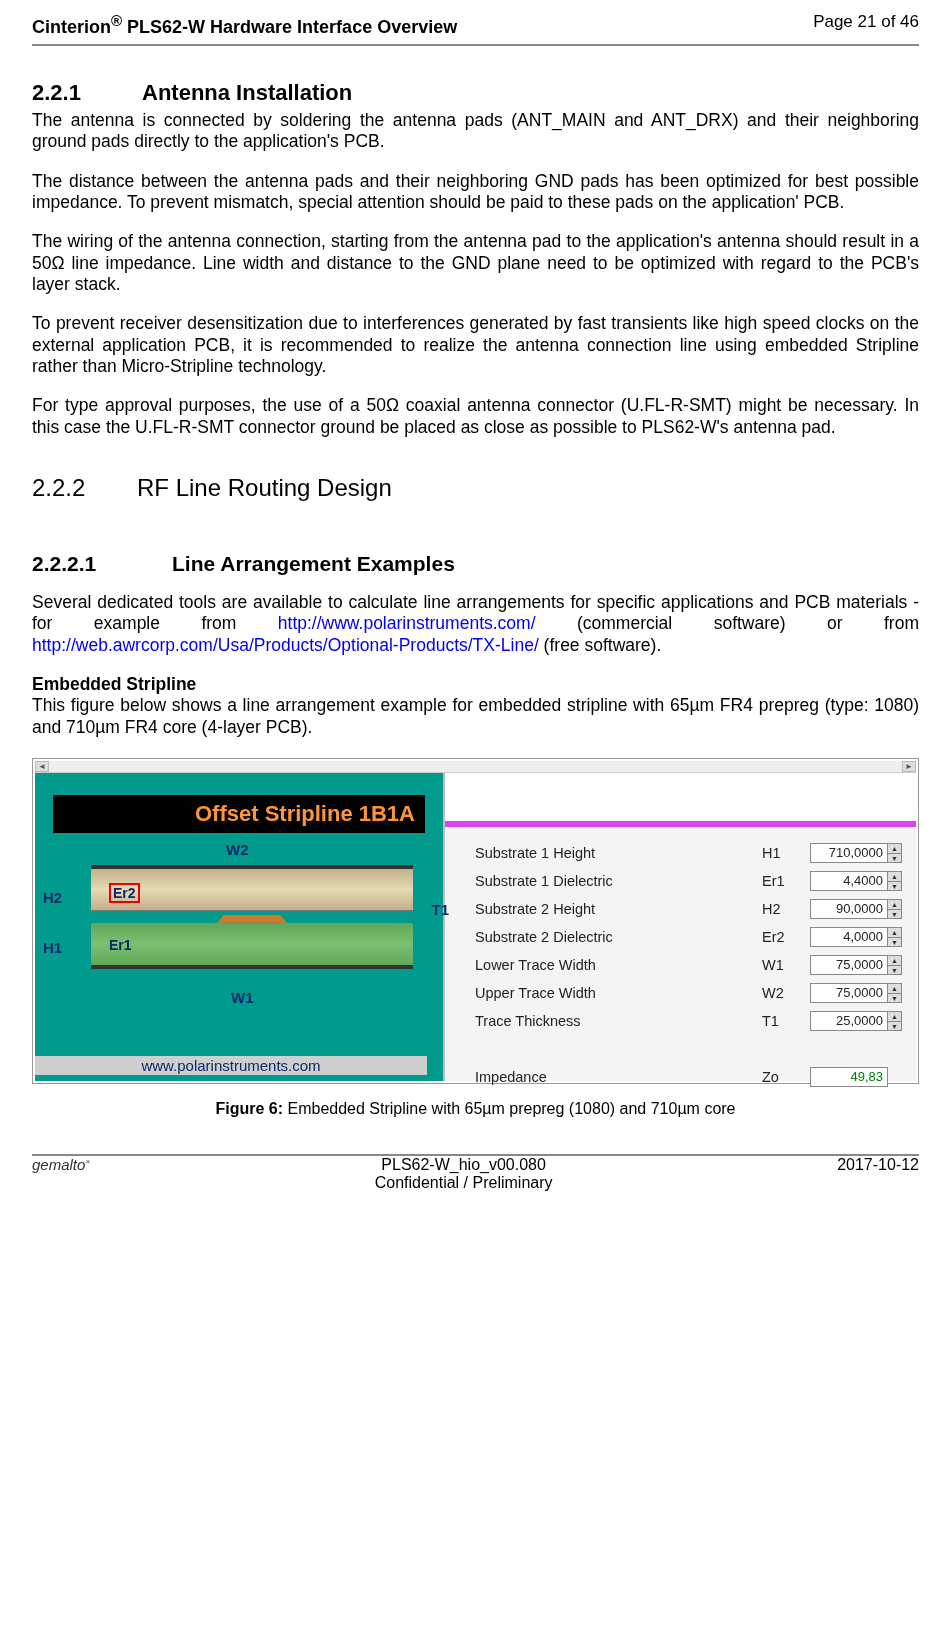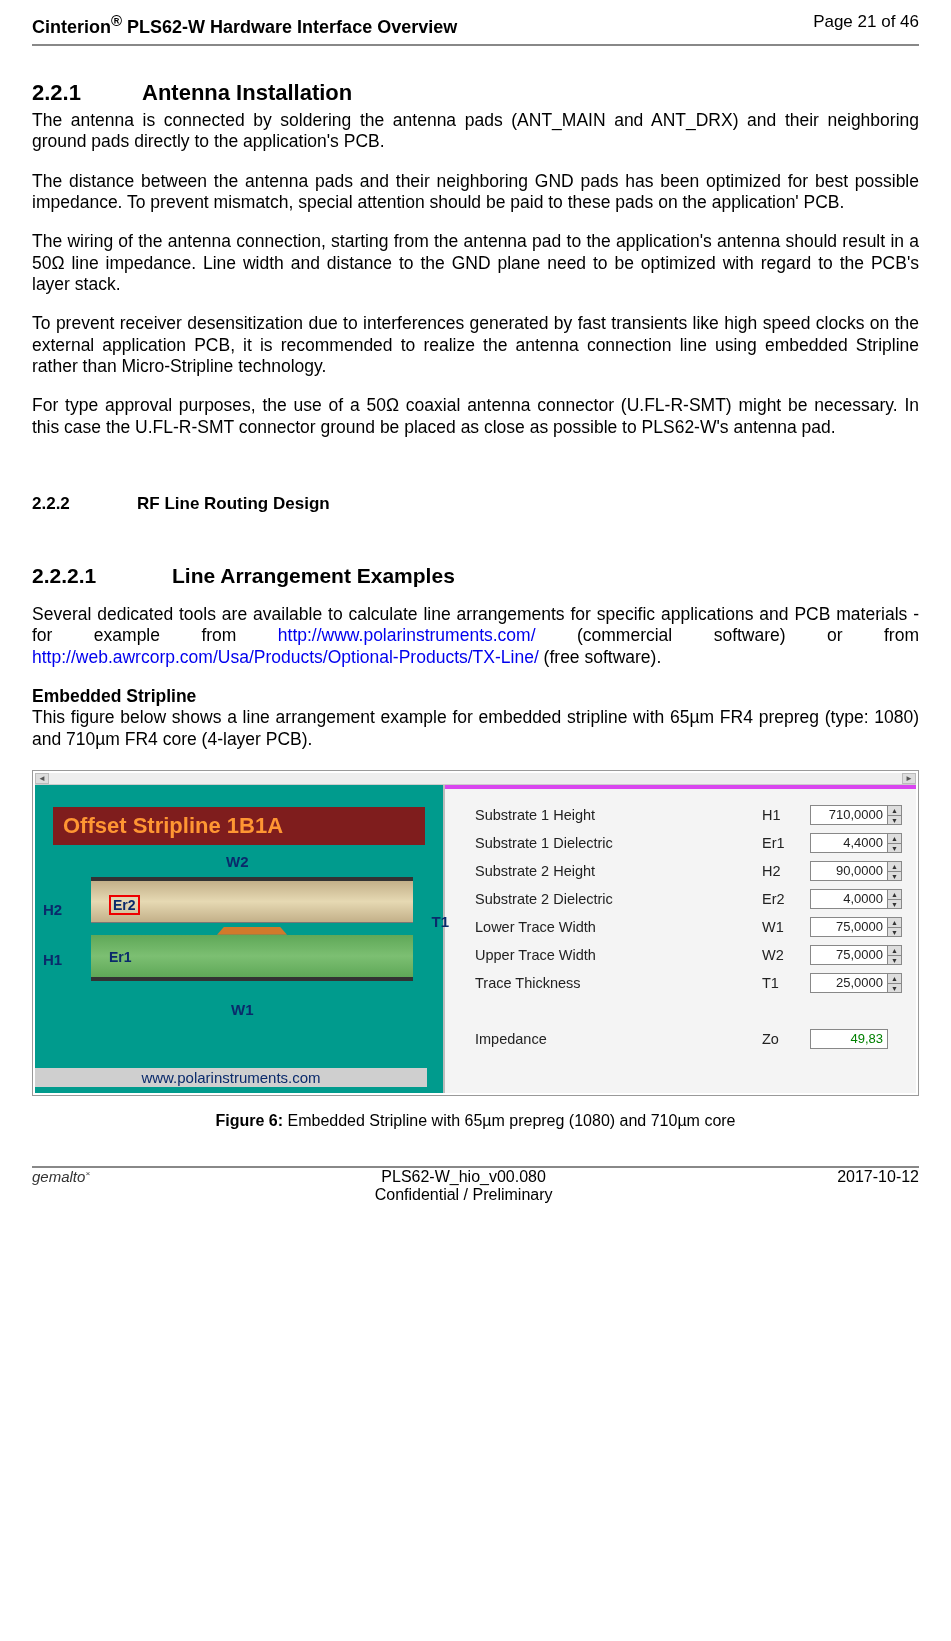--- a/index.html
+++ b/index.html
@@ -9,45 +9,45 @@
     .header-left { font-size: 18px; }
     .header-title { font-weight: bold; }
     .header-sub { font-size: 17px; margin-top: 2px; }
     .header-page { font-size: 17px; }
     .hr-main { border: none; border-top: 2px solid #888; margin-top: 6px; }
     .section { margin-top: 34px; }
     h2.h-main { font-size: 22px; font-weight: bold; margin-bottom: 4px; }
     h2.h-main .num { display: inline-block; width: 110px; }
     p.body { font-size: 17.5px; line-height: 1.22; margin-bottom: 18px; text-align: justify; }
     a.link { color: #0000ee; text-decoration: none; }
-    .h-sub { font-size: 17px; font-weight: bold; margin: 56px 0 50px 0; }
+    .h-sub { font-size: 24px; font-weight: normal; margin: 36px 0 50px 0; }
     .h-sub .num { display: inline-block; width: 105px; }
     .h-subsub { font-size: 21px; font-weight: bold; margin-bottom: 16px; }
     .h-subsub .num { display: inline-block; width: 140px; }
     .bold-lead { font-weight: bold; font-size: 17.5px; }
     .figure-box { margin-top: 20px; border: 1px solid #999; padding: 2px; background: #fff; }
     .figure-inner { display: flex; height: 308px; }
     .figure-left { width: 410px; background: #009b8d; position: relative; border-right: 2px solid #bcbcbc; }
-    .figure-left-title { background: #7f1d1d; color: #ff9633; font-size: 22px; font-weight: bold; padding: 6px 10px; margin: 22px 18px 0 18px; text-align: left; font-family: Arial, sans-serif; }
+    .figure-left-title { background: #000000; color: #ff9633; font-size: 22px; font-weight: bold; padding: 6px 10px; margin: 22px 18px 0 18px; text-align: right; font-family: Arial, sans-serif; }
     .stripline-diagram { position: relative; margin: 32px 30px 0 56px; height: 135px; }
     .layer { position: absolute; left: 0; right: 0; }
     .layer-top { top: 0; height: 46px; background: linear-gradient(#c3b089, #e6d9b3, #c3b089); border-top: 4px solid #333; border-bottom: 1px solid #777; }
     .layer-mid { top: 50px; height: 8px; display: flex; justify-content: center; }
     .trace { width: 70px; height: 8px; background: #d17a2b; clip-path: polygon(10% 0, 90% 0, 100% 100%, 0 100%); }
     .layer-bot { top: 58px; height: 46px; background: linear-gradient(#5fa858, #7cbf72, #5fa858); border-bottom: 4px solid #333; }
     .dim-label { position: absolute; color: #0a2a6b; font-size: 15px; font-weight: bold; }
     .dim-w2 { top: -24px; left: 135px; }
     .dim-h2 { top: 24px; left: -48px; }
     .dim-h1 { top: 74px; left: -48px; }
     .dim-w1 { bottom: -6px; left: 140px; }
     .dim-t1 { top: 36px; right: -36px; }
     .dim-er2 { top: 18px; left: 18px; font-size: 14px; border: 2px solid #e00; padding: 0 2px; background: rgba(255,255,255,0.05); }
     .dim-er1 { top: 72px; left: 18px; font-size: 14px; }
     .polar-url { position: absolute; bottom: 6px; left: 0; right: 16px; text-align: center; color: #0a2a6b; font-size: 15px; font-weight: 500; background: #cfcfcf; padding: 1px 0; }
-    .figure-right { flex: 1; background: #f4f4f4; padding: 12px 14px 8px 30px; font-size: 14.5px; color: #222; border-top: 4px solid #d946ef; }
+    .figure-right { flex: 1; background: #f4f4f4; padding: 12px 14px 8px 30px; font-size: 14.5px; color: #222; border-top: 6px solid #d946ef; margin-top: 48px; }
     .param-row { display: flex; align-items: center; height: 28px; }
     .param-label { flex: 1; }
     .param-sym { width: 48px; }
     .param-input { width: 78px; height: 20px; border: 1px solid #888; background: #fff; font-size: 13px; text-align: right; padding-right: 4px; display: inline-flex; align-items: center; justify-content: flex-end; }
     .spinner { width: 14px; height: 20px; border: 1px solid #888; border-left: none; display: inline-flex; flex-direction: column; background: #ddd; }
     .spinner div { flex: 1; font-size: 7px; text-align: center; line-height: 9px; color: #333; border-bottom: 1px solid #888; }
     .spinner div:last-child { border-bottom: none; }
     .figure-caption { text-align: center; font-size: 16px; margin-top: 16px; }
     .figure-caption b { font-weight: bold; }
     .footer-hr { border: none; border-top: 2px solid #888; margin-top: 36px; }

